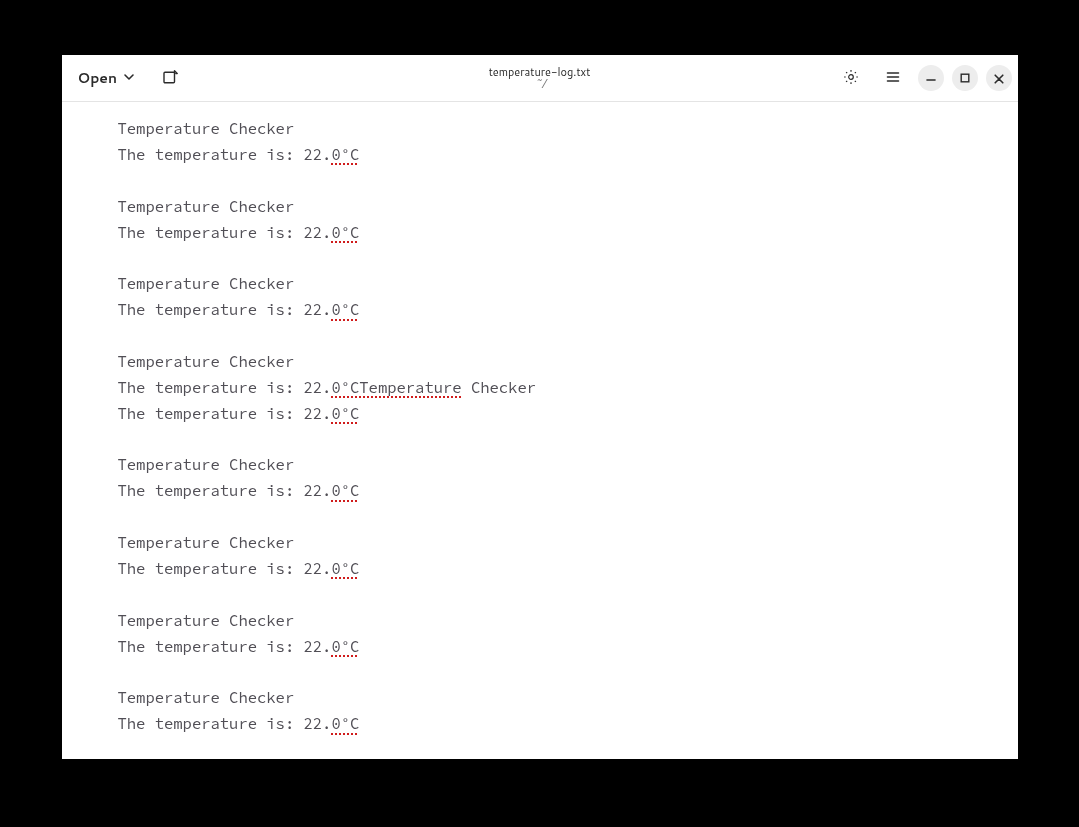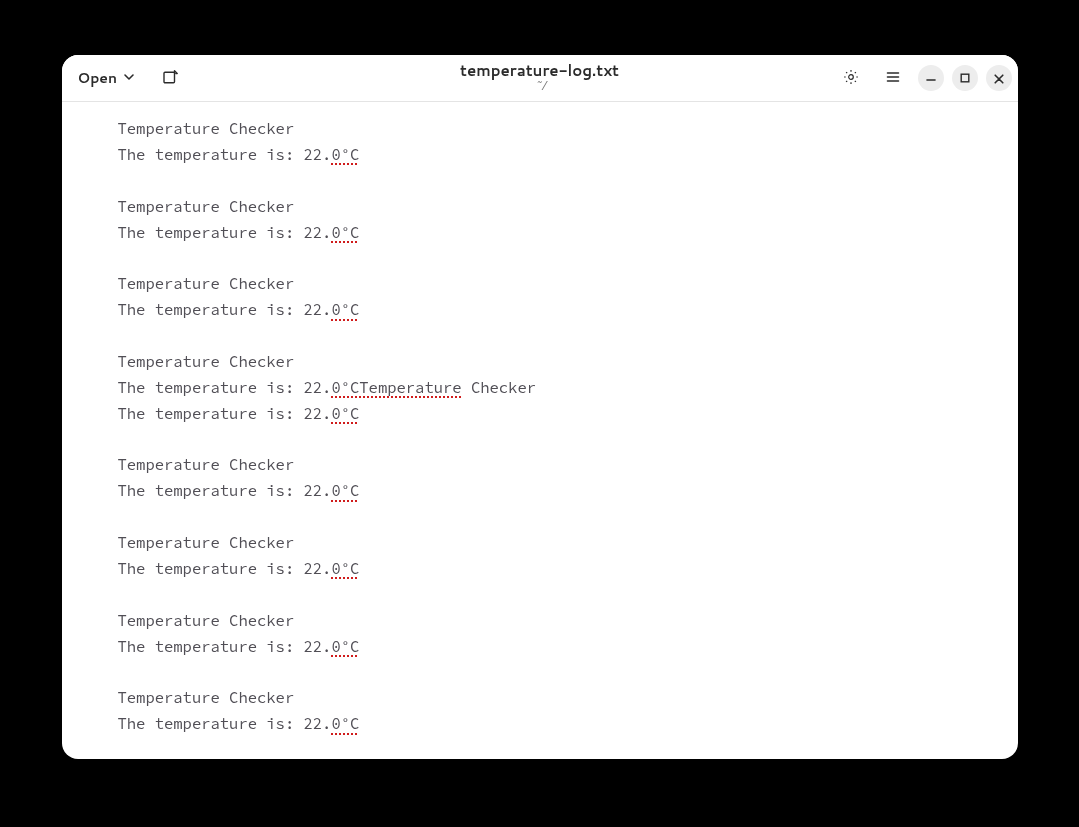--- a/index.html
+++ b/index.html
@@ -9,21 +9,21 @@
     font-family: -apple-system, BlinkMacSystemFont, "Segoe UI", Cantarell, sans-serif;
     display: flex;
     align-items: flex-start;
     justify-content: center;
     padding-top: 55px;
   }
   .window {
     width: 956px;
     height: 704px;
     background: #fff;
-    border-radius: 16px;
+    border-radius: 0;
     overflow: hidden;
     display: flex;
     flex-direction: column;
     box-shadow: 0 2px 8px rgba(0,0,0,0.3);
   }
   .titlebar {
     height: 47px;
     background: #fff;
     border-bottom: 1px solid #e4e4e4;
     display: flex;
@@ -58,22 +58,22 @@
   }
   .newtab-btn svg { width: 16px; height: 16px; }
   .tb-center {
     position: absolute;
     left: 50%;
     transform: translateX(-50%);
     text-align: center;
     line-height: 1.1;
   }
   .tb-title {
-    font-size: 15px;
-    font-weight: 700;
+    font-size: 11px;
+    font-weight: 400;
     color: #2b2b2b;
   }
   .tb-subtitle {
     font-size: 11.5px;
     font-weight: 400;
     color: #777;
     font-style: italic;
   }
   .tb-right {
     margin-left: auto;

